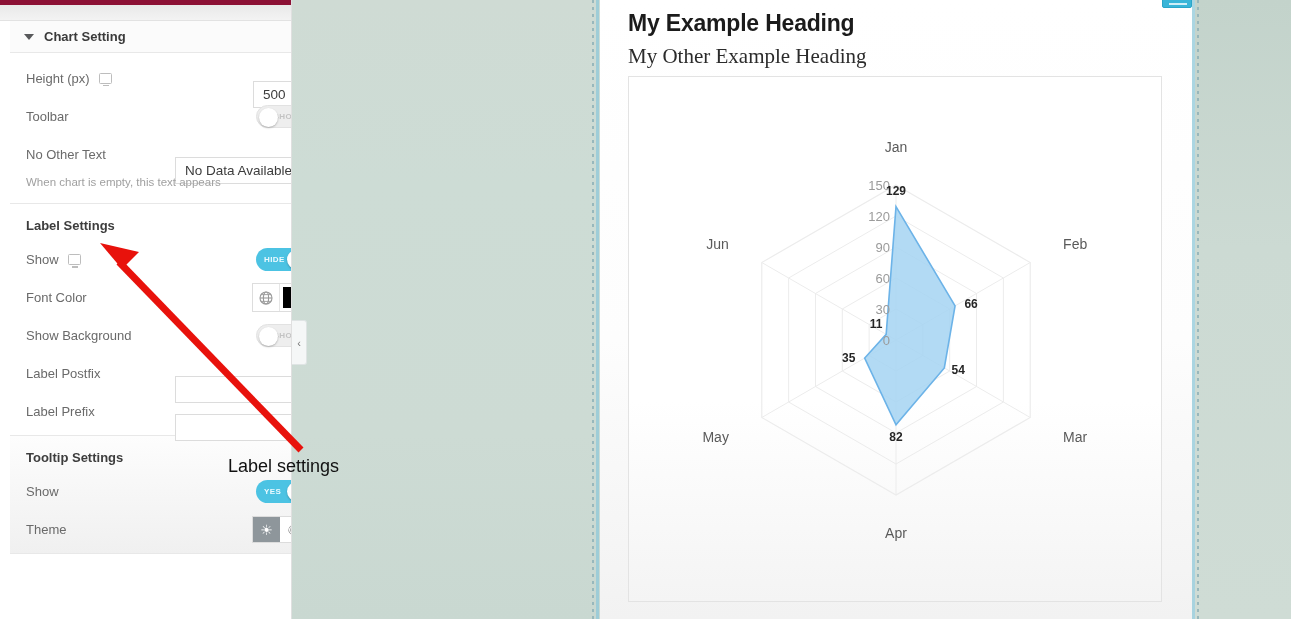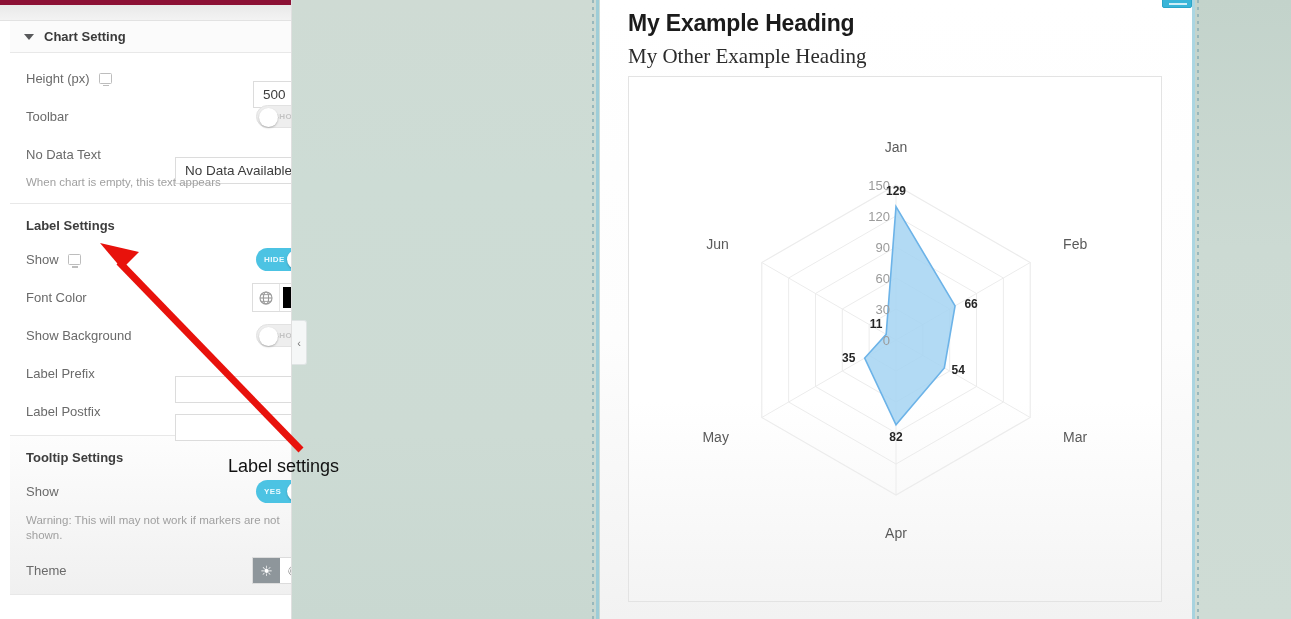--- a/index.html
+++ b/index.html
@@ -291,21 +291,21 @@
 
         <div class="row">
           <span class="lbl">Toolbar</span>
           <div class="toggle off">
             <span class="tlabel">SHOW</span>
             <span class="knob"></span>
           </div>
         </div>
 
         <div class="row">
-          <span class="lbl">No Data Text</span>
+          <span class="lbl">No Other Text</span>
           <div class="tinput w-lg">No Data Available</div>
         </div>
 
         <div class="hint">When chart is empty, this text appears</div>
       </div>
 
       <div class="group">
         <div class="group-title">Label Settings</div>
 
         <div class="row">
@@ -339,42 +339,41 @@
 
         <div class="row">
           <span class="lbl">Show Background</span>
           <div class="toggle off">
             <span class="tlabel">SHOW</span>
             <span class="knob"></span>
           </div>
         </div>
 
         <div class="row">
+          <span class="lbl">Label Postfix</span>
+          <div class="tinput w-med" title=""></div>
+        </div>
+
+        <div class="row">
           <span class="lbl">Label Prefix</span>
-          <div class="tinput w-med" title=""></div>
-        </div>
-
-        <div class="row">
-          <span class="lbl">Label Postfix</span>
           <div class="tinput w-med" title=""></div>
         </div>
       </div>
 
       <div class="group shaded">
         <div class="group-title">Tooltip Settings</div>
 
         <div class="row">
           <span class="lbl">Show</span>
           <div class="toggle on">
             <span class="tlabel">YES</span>
             <span class="knob"></span>
           </div>
         </div>
 
-        <div class="hint wide">Warning: This will may not work if markers are not shown.</div>
 
         <div class="row">
           <span class="lbl">Theme</span>
           <div class="segctl">
             <span class="seg active">☀</span>
             <span class="seg">☾</span>
           </div>
         </div>
       </div>
 

